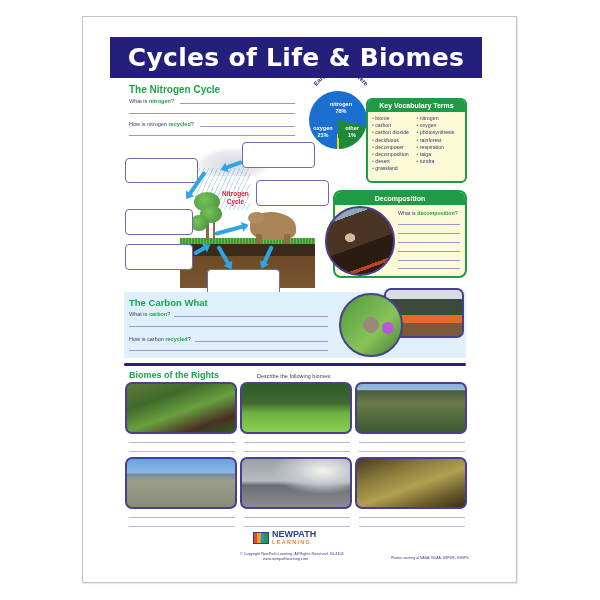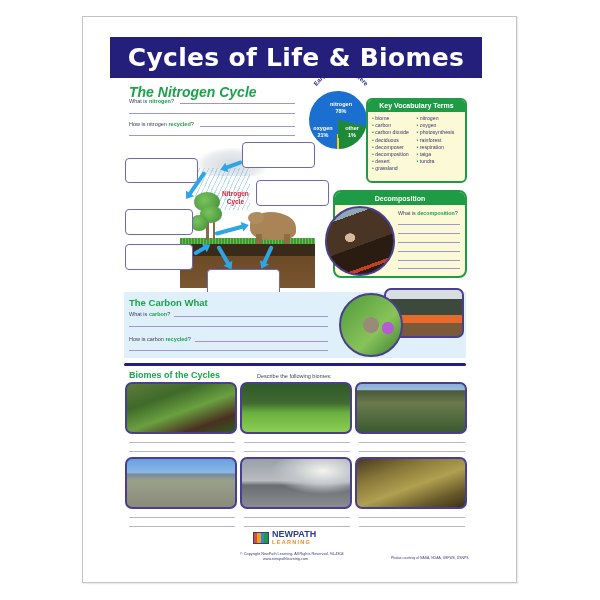--- a/index.html
+++ b/index.html
@@ -124,21 +124,21 @@
 </style>
 </head>
 <body>
 
 <div class="poster"></div>
 
 <div class="title-banner">
   <span>Cycles of Life &amp; Biomes</span>
 </div>
 
-<div class="sec-title" style="left:129px; top:84px; font-size:14px;font-style:italic;">The Nitrogen Cycle</div>
+<div class="sec-title" style="left:129px; top:84px; font-size:10px;">The Nitrogen Cycle</div>
 <div class="q-text" style="left:129px; top:98px;"><span>What is </span><b>nitrogen</b><span>?</span></div>
 <div class="line" style="left:180px; top:103px; width:115px;"></div>
 <div class="line" style="left:129px; top:113px; width:166px;"></div>
 <div class="q-text" style="left:129px; top:121px;"><span>How is nitrogen </span><b>recycled</b><span>?</span></div>
 <div class="line" style="left:200px; top:126px; width:95px;"></div>
 <div class="line" style="left:129px; top:135px; width:166px;"></div>
 
 <div class="sky"></div>
 <div class="rain"></div>
 <div class="soil"></div>
@@ -234,21 +234,21 @@
 <div class="q-text" style="left:129px; top:311px;"><span>What is </span><b>carbon</b><span>?</span></div>
 <div class="line" style="left:174px; top:316px; width:154px;"></div>
 <div class="line" style="left:129px; top:326px; width:199px;"></div>
 <div class="q-text" style="left:129px; top:336px;"><span>How is carbon </span><b>recycled</b><span>?</span></div>
 <div class="line" style="left:195px; top:341px; width:133px;"></div>
 <div class="line" style="left:129px; top:350px; width:199px;"></div>
 <div class="fire-img"></div>
 <div class="deer-circle"></div>
 
 <div class="blue-rule"></div>
-<div class="sec-title" style="left:129px; top:370px; font-size:9px;">Biomes of the Cycles</div>
+<div class="sec-title" style="left:129px; top:370px; font-size:9px;">Biomes of the Rights</div>
 <div class="q-text" style="left:257px; top:373px; font-size:5.5px;">Describe the following biomes:</div>
 
 <div class="biome-img" style="left:125px; top:382px; background:linear-gradient(160deg,#5f7a3a 0,#3f6a2a 30%,#6aa040 55%,#4a3020 80%,#2f5a20);"></div>
 <div class="biome-img" style="left:240px; top:382px; background:linear-gradient(180deg,#2f5a2a 0,#406a30 40%,#6ab040 60%,#8ad050 100%);"></div>
 <div class="biome-img" style="left:355px; top:382px; background:linear-gradient(180deg,#8ab0d8 0,#9abcd8 12%,#4a5a3a 14%,#6a7a4a 40%,#3a5a30 100%);"></div>
 
 <div class="line" style="left:129px; top:442px; width:106px; background:#b7b5d0;"></div>
 <div class="line" style="left:244px; top:442px; width:106px; background:#b7b5d0;"></div>
 <div class="line" style="left:359px; top:442px; width:106px; background:#b7b5d0;"></div>
 <div class="line" style="left:129px; top:451px; width:106px; background:#b7b5d0;"></div>

